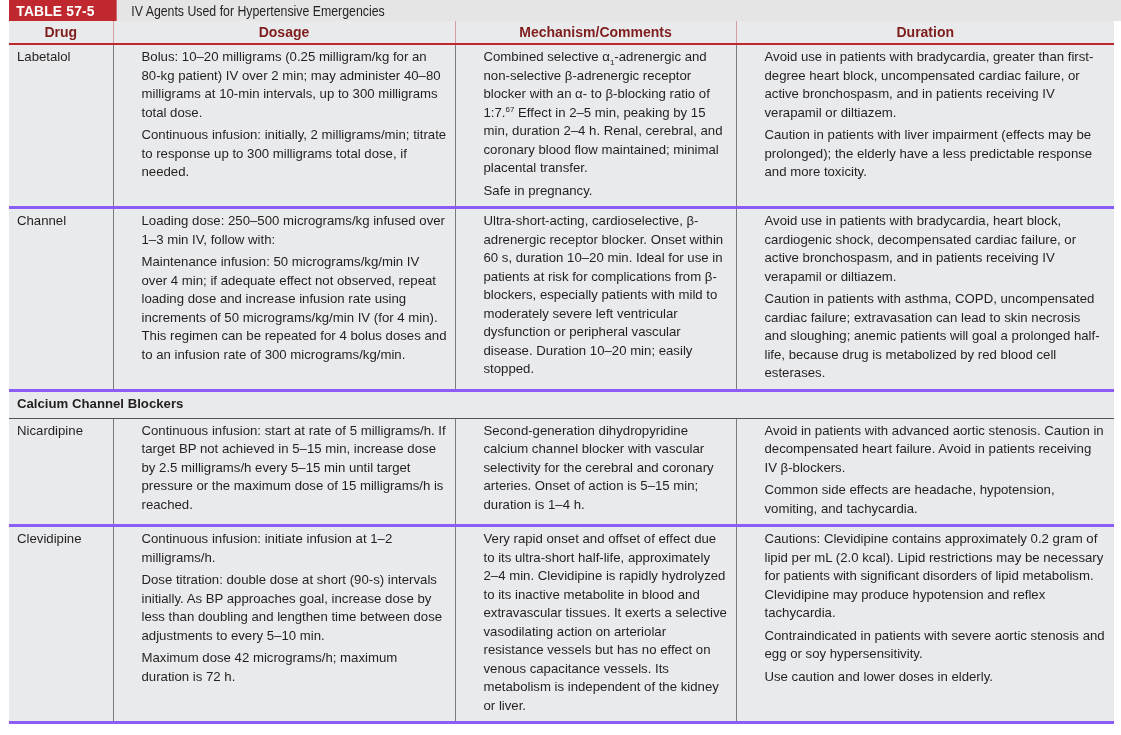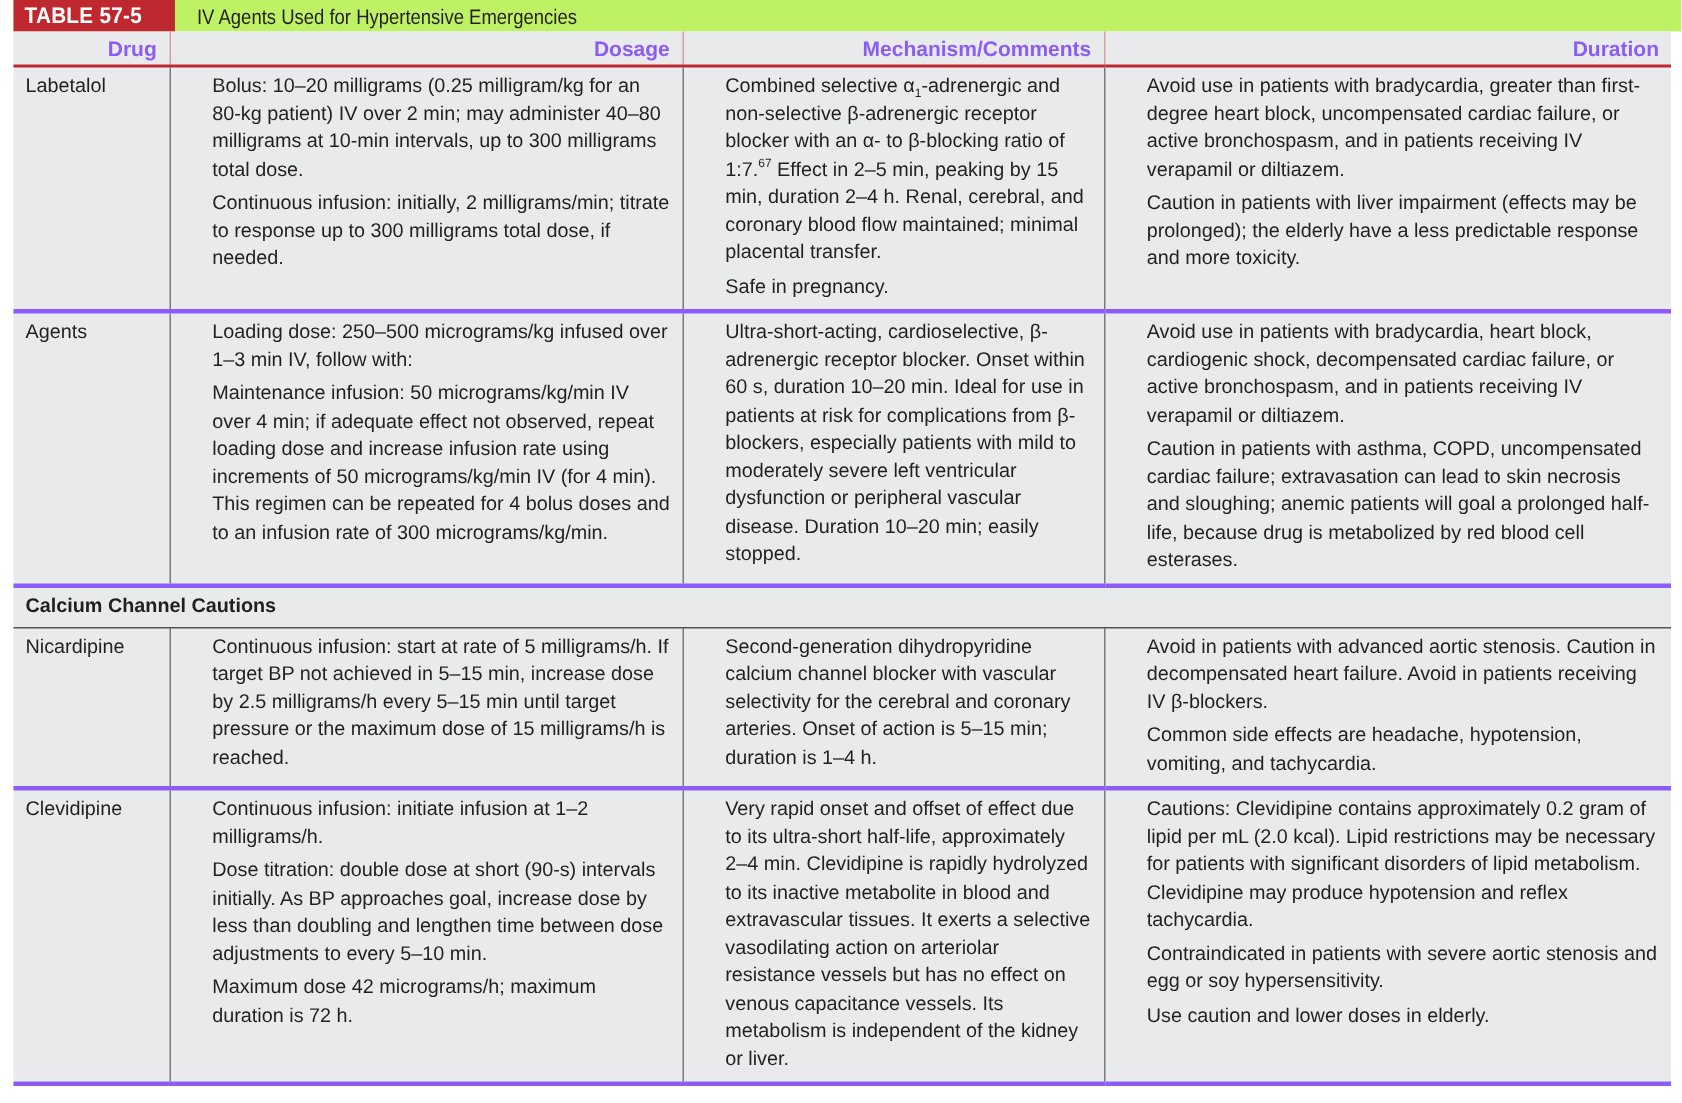--- a/index.html
+++ b/index.html
@@ -4,21 +4,21 @@
 <style>
   html, body { margin: 0; padding: 0; background: #ffffff; }
   body {
     width: 1121px; height: 735px; overflow: hidden;
     font-family: "Liberation Sans", "DejaVu Sans", sans-serif;
     color: #231f20;
   }
   .page { position: relative; width: 1121px; height: 735px; }
   .title-bar {
     position: absolute; left: 9px; top: 0; width: 1112px; height: 21px;
-    background: #bef264; display: flex; align-items: center;
+    background: #e5e5e5; display: flex; align-items: center;
   }
   .title-tag {
     background: #c0282f; color: #ffffff; font-weight: bold;
     font-size: 15px; height: 21px; line-height: 21px;
     padding: 0 6px 0 8px; letter-spacing: 0.2px;
     transform: scaleX(0.92); transform-origin: left center;
     width: 103px; white-space: nowrap;
   }
   .title-text {
     font-size: 14px; padding-left: 6px; color: #231f20;
@@ -27,21 +27,21 @@
   table {
     position: absolute; left: 9px; top: 21px; width: 1105px;
     border-collapse: collapse; table-layout: fixed;
     background: #e9eaec; font-size: 13.2px; line-height: 18.5px;
   }
   col.c-drug { width: 104px; }
   col.c-dose { width: 342px; }
   col.c-mech { width: 281px; }
   col.c-warn { width: 378px; }
   th {
-    text-align: right; color: #8b5cf6; font-weight: bold; font-size: 14px;
+    text-align: center; color: #7f1d1d; font-weight: bold; font-size: 14px;
     height: 22px; padding: 0 8px; border-bottom: 2px solid #c0282f;
     border-left: 1px solid #d6a0a3;
   }
   th:first-child { border-left: none; }
   td {
     vertical-align: top; padding: 3px 8px 6px 12px;
     border-left: 1px solid #7a7a7a;
     border-bottom: 3px solid #8b5cf6;
   }
   td:first-child { border-left: none; padding-left: 8px; }
@@ -92,36 +92,36 @@
           <p><span>Combined selective α</span><sub>1</sub><span>-adrenergic and non-selective β-adrenergic receptor blocker with an α- to β-blocking ratio of 1:7.</span><sup>67</sup><span> Effect in 2–5 min, peaking by 15 min, duration 2–4 h. Renal, cerebral, and coronary blood flow maintained; minimal placental transfer.</span></p>
           <p class="bold">Safe in pregnancy.</p>
         </td>
         <td class="cell warn">
           <p>Avoid use in patients with bradycardia, greater than first-degree heart block, uncompensated cardiac failure, or active bronchospasm, and in patients receiving IV verapamil or diltiazem.</p>
           <p>Caution in patients with liver impairment (effects may be prolonged); the elderly have a less predictable response and more toxicity.</p>
         </td>
       </tr>
 
       <tr>
-        <td>Agents</td>
+        <td>Channel</td>
         <td class="cell">
           <p>Loading dose: 250–500 micrograms/kg infused over 1–3 min IV, follow with:</p>
           <p>Maintenance infusion: 50 micrograms/kg/min IV over 4 min; if adequate effect not observed, repeat loading dose and increase infusion rate using increments of 50 micrograms/kg/min IV (for 4 min). This regimen can be repeated for 4 bolus doses and to an infusion rate of 300 micrograms/kg/min.</p>
         </td>
         <td class="cell">
           <p>Ultra-short-acting, cardioselective, β-adrenergic receptor blocker. Onset within 60 s, duration 10–20 min. Ideal for use in patients at risk for complications from β-blockers, especially patients with mild to moderately severe left ventricular dysfunction or peripheral vascular disease. Duration 10–20 min; easily stopped.</p>
         </td>
         <td class="cell warn">
           <p>Avoid use in patients with bradycardia, heart block, cardiogenic shock, decompensated cardiac failure, or active bronchospasm, and in patients receiving IV verapamil or diltiazem.</p>
           <p>Caution in patients with asthma, COPD, uncompensated cardiac failure; extravasation can lead to skin necrosis and sloughing; anemic patients will goal a prolonged half-life, because drug is metabolized by red blood cell esterases.</p>
         </td>
       </tr>
 
       <tr class="section">
-        <td colspan="4">Calcium Channel Cautions</td>
+        <td colspan="4">Calcium Channel Blockers</td>
       </tr>
 
       <tr>
         <td>Nicardipine</td>
         <td class="cell">
           <p>Continuous infusion: start at rate of 5 milligrams/h. If target BP not achieved in 5–15 min, increase dose by 2.5 milligrams/h every 5–15 min until target pressure or the maximum dose of 15 milligrams/h is reached.</p>
         </td>
         <td class="cell">
           <p>Second-generation dihydropyridine calcium channel blocker with vascular selectivity for the cerebral and coronary arteries. Onset of action is 5–15 min; duration is 1–4 h.</p>
         </td>

